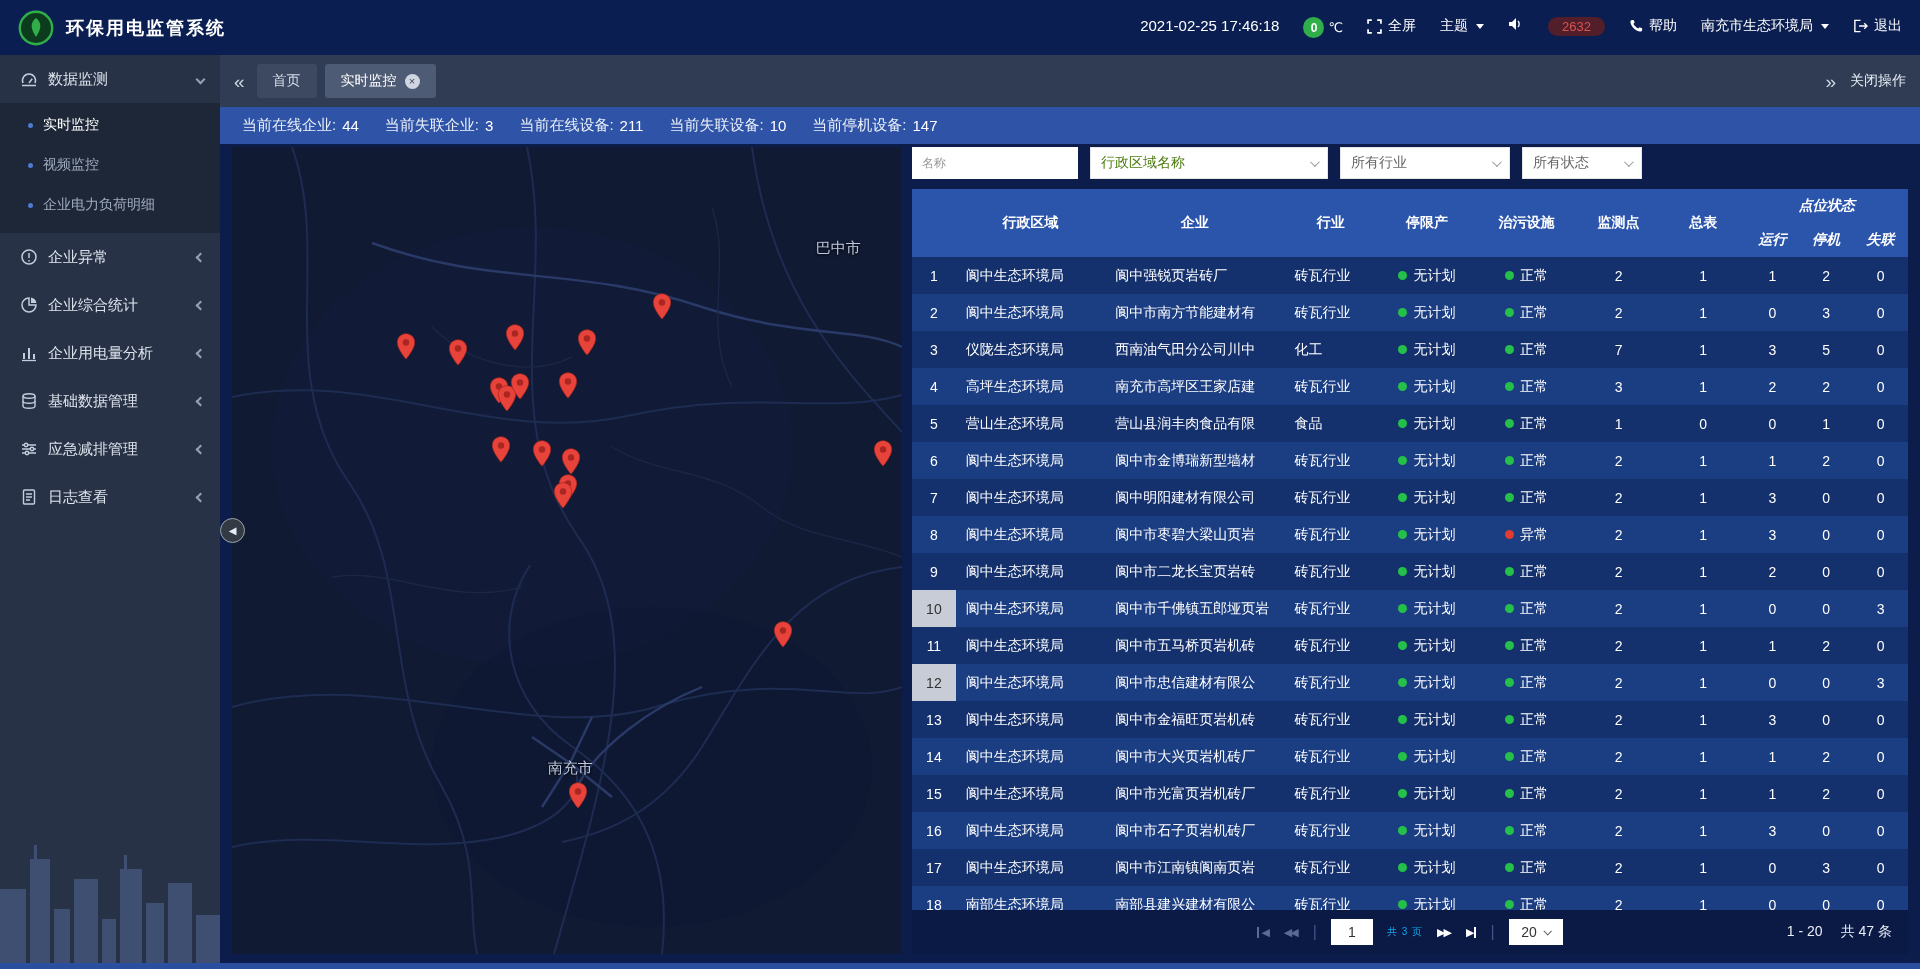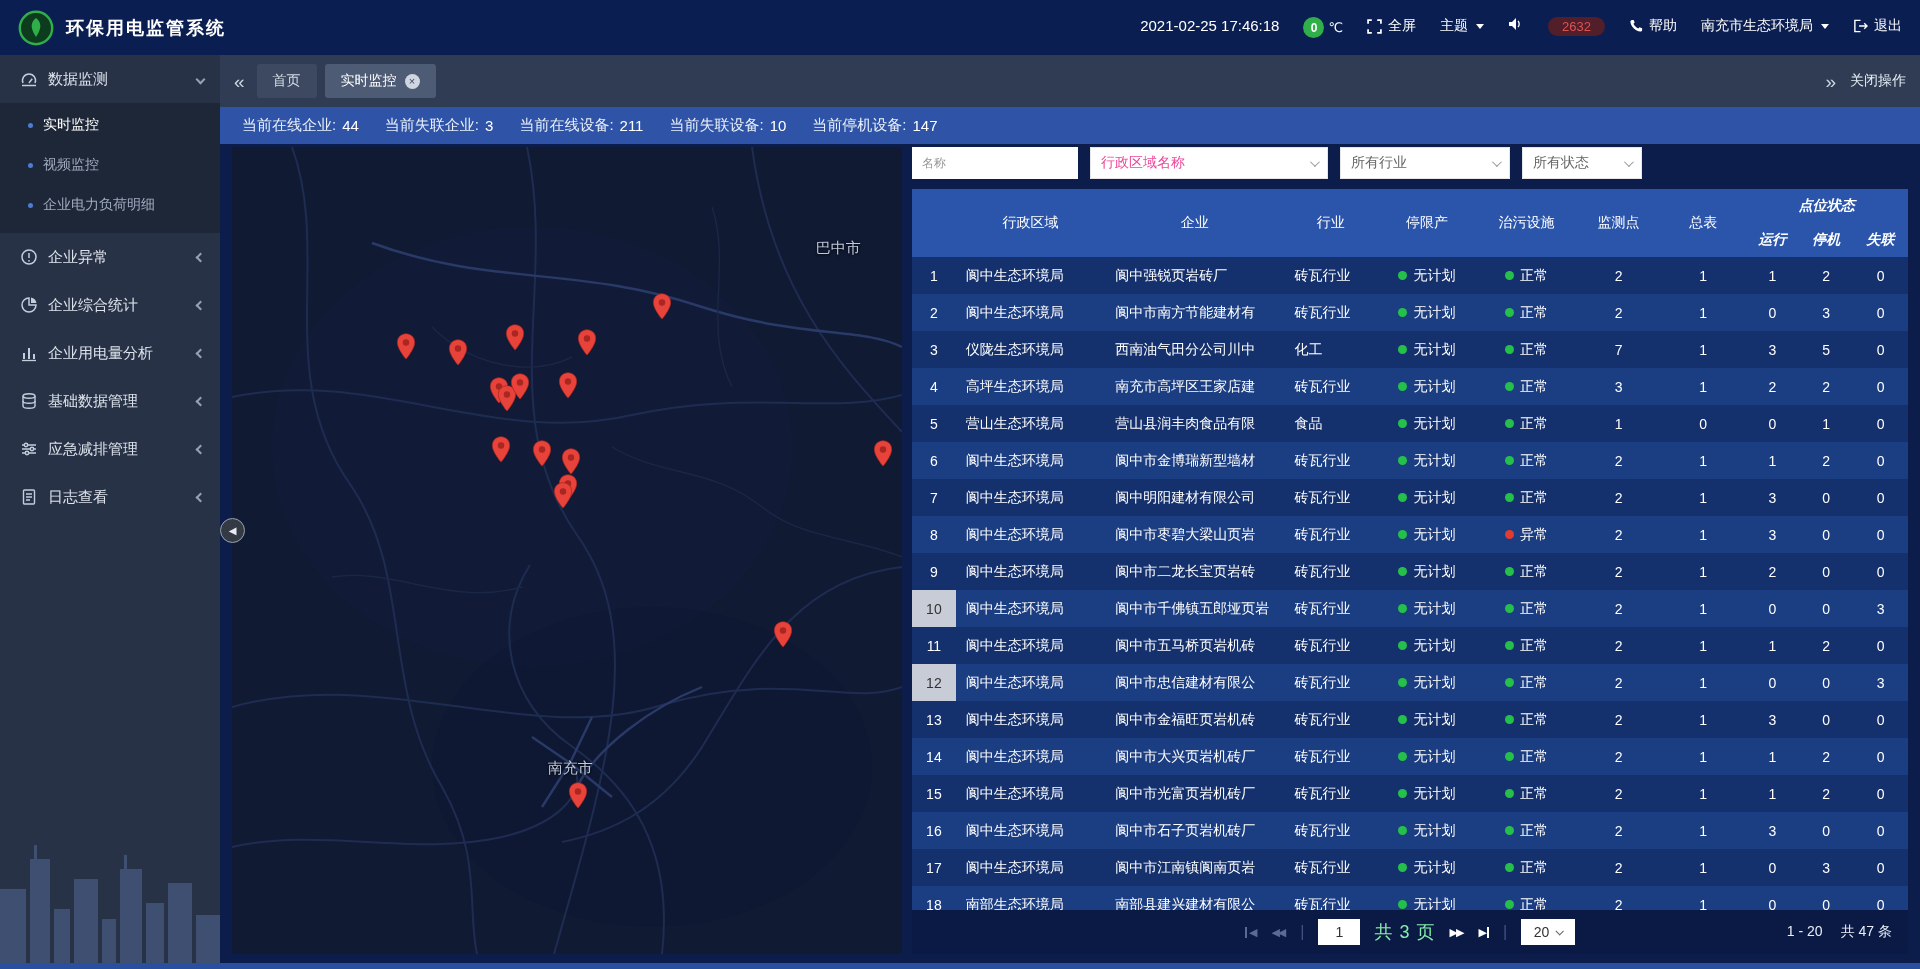--- a/index.html
+++ b/index.html
@@ -73,46 +73,46 @@
   .city{position:absolute;transform:translate(-50%,-50%);color:#bfc9dc;font-size:15px;text-shadow:0 1px 3px #000;white-space:nowrap}
   .map-collapse{position:absolute;left:-12px;top:46%;width:25px;height:25px;border-radius:50%;background:#343a44;border:1px solid #9aa2ad;color:#e8ecf2;display:flex;align-items:center;justify-content:center;font-size:10px;cursor:pointer;z-index:5}
 
   
   .right-panel{flex:1;display:flex;flex-direction:column;min-width:0}
   .filters{height:32px;flex:0 0 32px;display:flex;gap:12px;margin-bottom:10px}
   .f-input{width:166px;height:32px;border:none;background:#fff;padding:0 10px;font-size:12px;color:#333;outline:none}
   .f-input::placeholder{color:#979797}
   .f-select{height:32px;background:#fff;border:1px solid #e6e6e6;font-size:14px;display:flex;align-items:center;justify-content:space-between;padding:0 10px;cursor:pointer;white-space:nowrap}
   .f-select .sel-caret{width:7px;height:7px;border-right:1.5px solid #999;border-bottom:1.5px solid #999;transform:rotate(45deg) translateY(-2px);margin-left:10px}
-  .w-region{width:238px;color:#ec4899}
+  .w-region{width:238px;color:#4d7c0f}
   .w-industry{width:170px;color:#666}
   .w-status{width:120px;color:#666}
 
   
   .table-wrap{flex:1;min-height:0;overflow:hidden}
   table{width:100%;border-collapse:collapse;table-layout:fixed;font-size:14px}
-  thead th{background:#2b55ab;color:#fff;font-weight:normal;height:34px;text-align:center;vertical-align:middle;white-space:nowrap}
+  thead th{background:#2b55ab;color:#fff;font-weight:bold;height:34px;text-align:center;vertical-align:middle;white-space:nowrap}
   th.group-th,th.sub-th{font-style:italic;font-weight:bold}
   tbody td{height:37px;text-align:center;color:#fff;vertical-align:middle;white-space:nowrap;overflow:hidden}
   tr.odd td{background:#14306d}
   tr.even td{background:#1b3d82}
   td.c-left{text-align:left;padding-left:10px}
   tr.odd td.hl,tr.even td.hl{background:#c7ccd6;color:#333}
   .st-dot{display:inline-block;width:9px;height:9px;border-radius:50%;margin-right:6px;vertical-align:middle}
 
   
   .pager{height:44px;flex:0 0 44px;display:flex;align-items:center;position:relative;background:#0b1a44}
   .pager-center{flex:1;display:flex;align-items:center;justify-content:center;gap:14px}
   .pg-btn{color:#fff;font-size:11px;letter-spacing:-2px;cursor:pointer;line-height:1;padding-right:2px}
   .pg-btn.disabled{color:#5a6a93;cursor:default}
   .bar-l{border-left:2px solid currentColor;padding-left:2px}
   .bar-r{border-right:2px solid currentColor}
   .pg-sep{color:#41538a}
   .pg-input{width:42px;height:26px;border:none;text-align:center;font-size:14px;color:#333;background:#fff;outline:none}
-  .pg-total{color:#86efac;font-size:18px;letter-spacing:1px;white-space:nowrap}
+  .pg-total{color:#0ea5e9;font-size:10px;letter-spacing:1px;white-space:nowrap}
   .pg-size{min-width:54px;height:26px;background:#fff;color:#333;font-size:14px;display:flex;align-items:center;justify-content:center;gap:7px;cursor:pointer;padding:0 8px}
   .pg-size .caret-sm{width:6px;height:6px;border-right:1.5px solid #666;border-bottom:1.5px solid #666;transform:rotate(45deg) translateY(-1px)}
   .pager-right{position:absolute;right:16px;color:#e8edf7;font-size:14px;display:flex;gap:18px;white-space:nowrap}
 
   .bottom-strip{position:absolute;left:0;bottom:0;width:100%;height:6px;background:#2a4f9e;z-index:20}
 </style>
 </head>
 <body>
 
 <div class="app">

